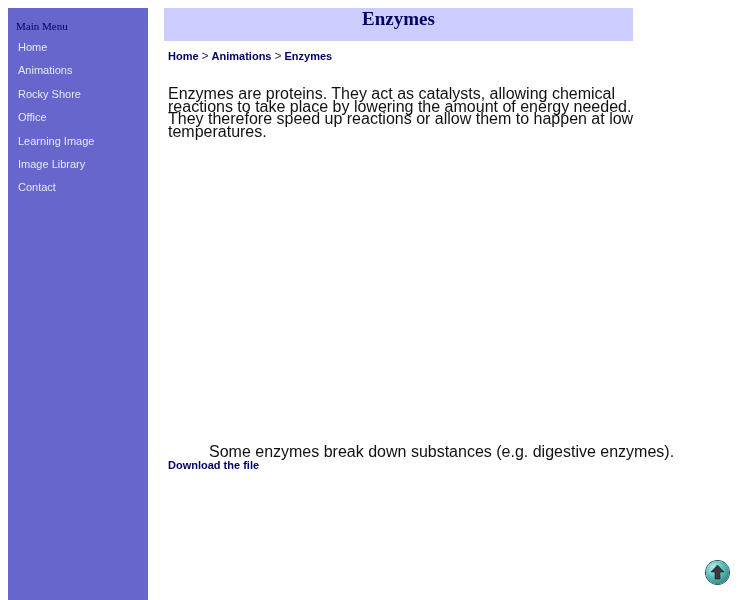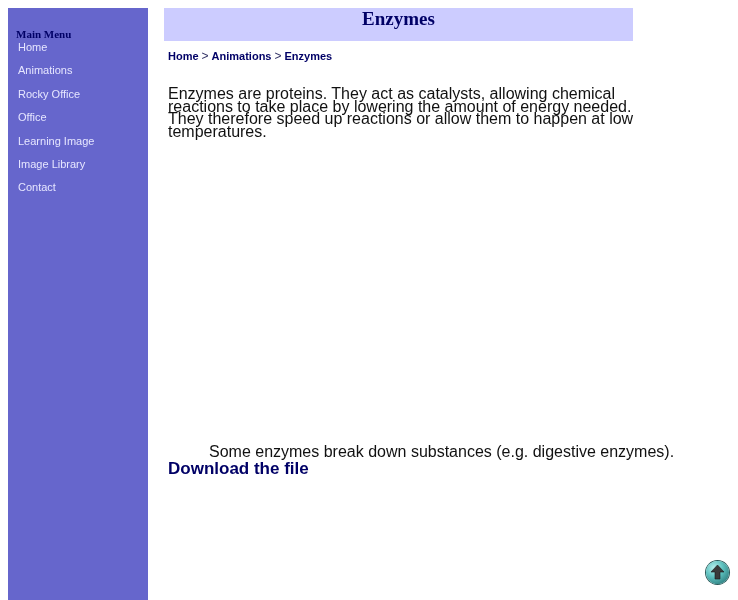--- a/index.html
+++ b/index.html
@@ -3,23 +3,22 @@
   <meta charset="utf-8">
   <style>
     html, body { margin: 0; padding: 0; background: #ffffff; }
     body { width: 738px; height: 600px; position: relative; overflow: hidden; }
     .sidebar {
       position: absolute; left: 8px; top: 8px; width: 140px; height: 600px;
       background: #6666cc;
     }
     .menu-title {
       position: absolute; left: 8px; top: 12px;
-      font-family: "Liberation Serif", serif; font-weight: bold; font-size: 11px;
+      font-family: "Liberation Serif", serif; font-weight: normal; font-size: 11px;
       color: #000066;
-      margin-top: 8px;
     }
     .menu-list { position: absolute; left: 10px; top: 31px; margin: 0; padding: 0; list-style: none; }
     .menu-list li {
       height: 23.4px; line-height: 16px;
       font-family: "Liberation Sans", sans-serif; font-size: 11px; color: #e6e6ff;
       cursor: pointer;
     }
     .header {
       position: absolute; left: 164px; top: 8px; width: 469px; height: 33px;
       background: #ccccff; text-align: center;
@@ -36,40 +35,40 @@
     .breadcrumb .sep { font-weight: normal; color: #333366; margin: 0 3px; font-size: 12px; }
     .para {
       position: absolute; left: 168px; width: 466px;
       font-family: Liberation Sans, sans-serif; font-size: 16px; line-height: 12.5px; color: #111111;
       margin: 0;
     }
     .p1 { top: 88px; }
     .p2 { top: 446px; margin-left: 41px; }
     .download {
       position: absolute; left: 168px; top: 459px;
-      font-family: "Liberation Sans", sans-serif; font-size: 17px; font-weight: bold; color: #000066;
+      font-family: "Liberation Sans", sans-serif; font-size: 11px; font-weight: bold; color: #000066;
       text-decoration: none; cursor: pointer;
     }
     .top-btn {
       position: absolute; left: 706px; top: 561px; width: 23px; height: 23px; border-radius: 50%;
       background: radial-gradient(circle at 35% 30%, #b8f0ee 0%, #5fc2c0 40%, #2b7b7c 85%, #1a4f50 100%);
       box-shadow: 0 0 0 1px #2a5a5a;
       cursor: pointer;
     }
     .top-btn svg { position: absolute; left: 4px; top: 3px; }
   </style>
 </head>
 <body>
 
 <div class="sidebar">
   <div class="menu-title">Main Menu</div>
   <ul class="menu-list">
     <li>Home</li>
     <li>Animations</li>
-    <li>Rocky Office</li>
+    <li>Rocky Shore</li>
     <li>Office</li>
     <li>Learning Image</li>
     <li>Image Library</li>
     <li>Contact</li>
   </ul>
 </div>
 
 <div class="header">
   <h1>Enzymes</h1>
 </div>

